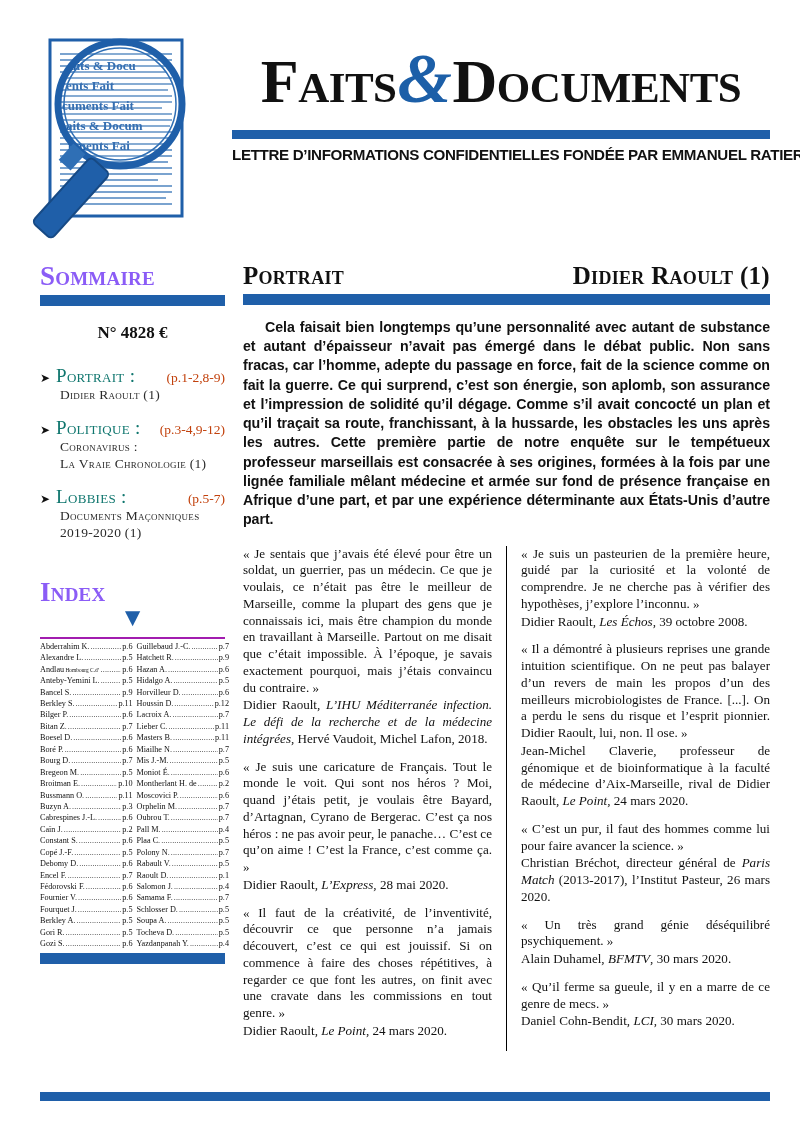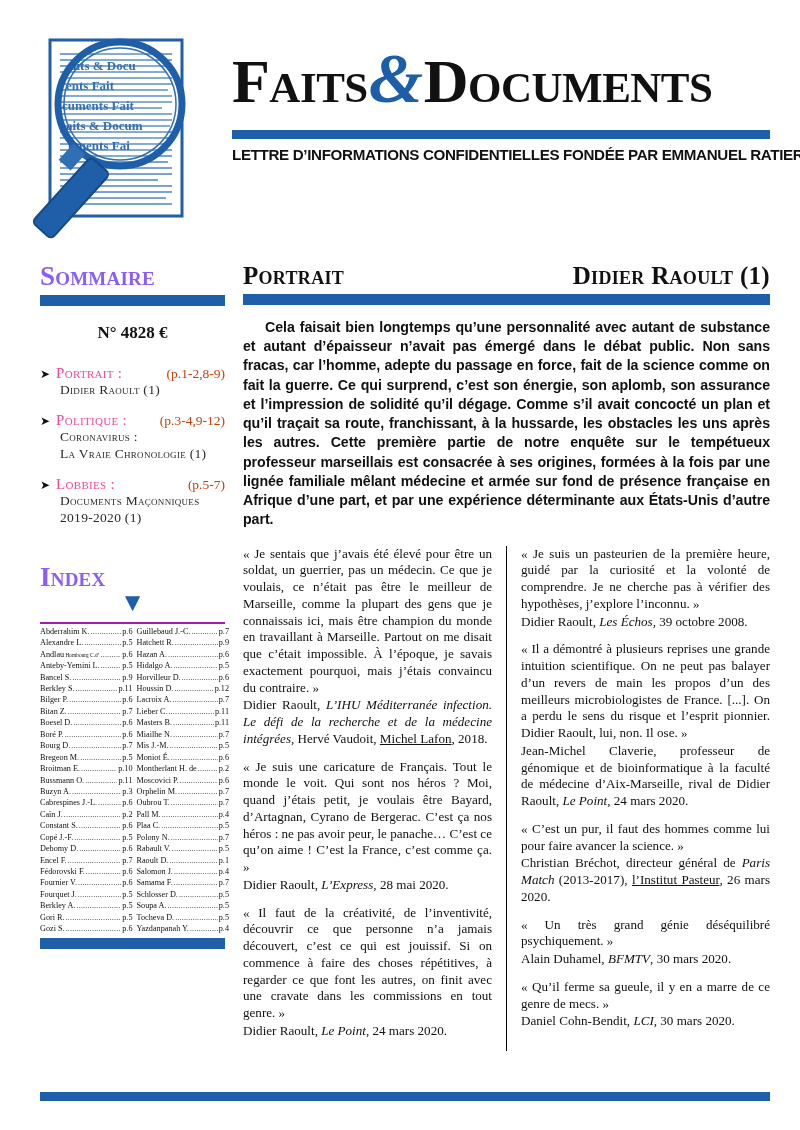--- a/index.html
+++ b/index.html
@@ -21,21 +21,21 @@
   .title-block{position:absolute;left:232px;top:44px;width:538px;}
   .fd-title{
     font-family:"Liberation Serif", serif;
     font-weight:bold;
     font-size:62px;
     line-height:1;
     letter-spacing:-0.5px;
     color:#111111;
     white-space:nowrap;
     font-variant:small-caps;
-    text-align:left;
+    text-align:center;
   }
   .fd-title .amp{color:#1c5fa8;font-style:italic;font-weight:bold;font-size:70px;padding:0 1px;}
   .fd-title .big{font-size:62px;}
   .rule-blue{background:#1f5fa9;height:9px;width:100%;}
   .masthead .rule-blue{margin-top:16px;}
   .subtitle{
     margin-top:7px;
     font-family:"Liberation Sans", sans-serif;
     font-weight:bold;
     font-size:15.4px;
@@ -63,22 +63,22 @@
     display:flex;justify-content:center;align-items:baseline;
     margin-top:17px;font-weight:bold;font-size:17px;
     font-family:"Liberation Serif", serif;
   }
 
   .toc{margin-top:22px;}
   .toc-entry{margin-bottom:13px;}
   .toc-line1{display:flex;align-items:baseline;}
   .arrow{color:#111;font-size:12px;margin-right:6px;line-height:1;}
   .toc-cat{
-    font-variant:small-caps;font-size:15px;letter-spacing:0.3px;
-    color:#ec4899;flex:0 0 auto;
+    font-variant:small-caps;font-size:19px;letter-spacing:0.3px;
+    color:#0f766e;flex:0 0 auto;
   }
   .toc-pages{margin-left:auto;font-size:13.5px;color:#c2410c;}
   .toc-sub{
     font-variant:small-caps;font-size:13.5px;letter-spacing:0.3px;
     color:#2a2a2a;padding-left:20px;line-height:1.25;
   }
 
   
   .index-head{margin-top:36px;}
   .index-arrow{text-align:center;margin-top:2px;color:#1f5fa9;font-size:26px;line-height:0.8;}
@@ -136,21 +136,21 @@
   .qcol.right{padding-left:14px;}
   .q{
     font-size:13.1px;
     line-height:1.28;
     text-align:justify;
     margin-bottom:11px;
   }
   .q p{margin:0;}
   .q .src{margin-top:1px;}
   .it{font-style:italic;}
-  .ul{text-decoration:underline;}
+  .ul{}
 
   .bottom-rule{position:absolute;left:40px;top:1092px;width:730px;height:9px;background:#1f5fa9;}
 </style>
 </head>
 <body>
 
 <div class="page">
 
   <div class="masthead">
 

